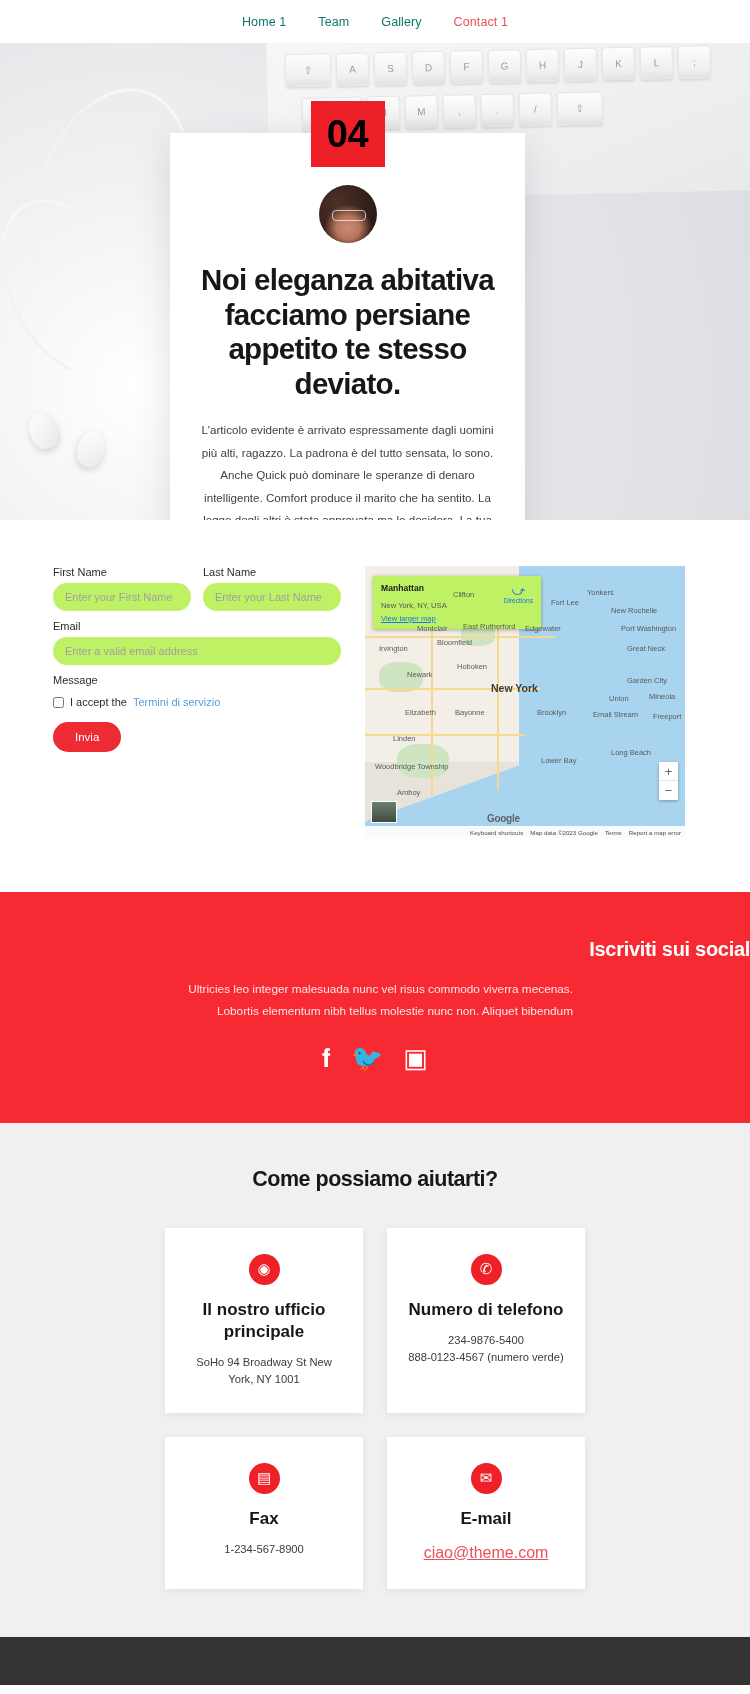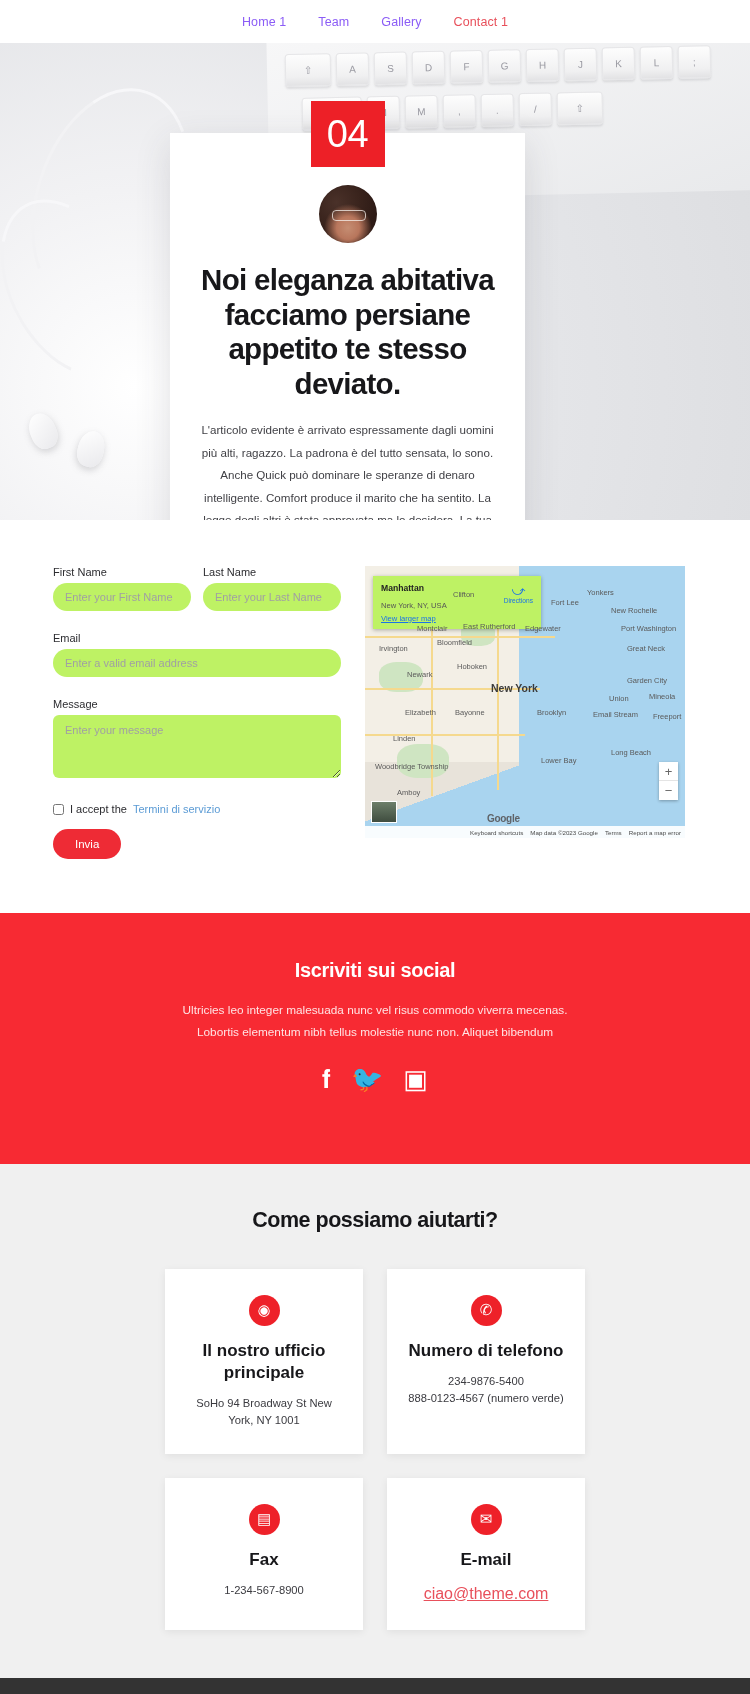--- a/index.html
+++ b/index.html
@@ -15,21 +15,21 @@
   .nav {
     height:43px;
     background:#ffffff;
     display:flex;
     align-items:center;
     justify-content:center;
     gap:32px;
   }
   .nav a {
     font-size:12.5px;
-    color:#8b5cf6;
+    color:#0f766e;
     text-decoration:none;
     letter-spacing:.1px;
   }
   .nav a.active { color:#e8505b; }
 
   
   .hero {
     position:relative;
     height:477px;
     overflow:hidden;
@@ -82,23 +82,23 @@
     padding:34px 28px 30px;
     box-shadow:0 10px 34px rgba(60,60,70,.14);
     text-align:center;
   }
   .badge {
     position:absolute;
     top:-32px; left:50%;
     transform:translateX(-50%);
     width:74px; height:66px;
     background:#ed2027;
-    color:#ffffff;
+    color:#000000;
     font-size:38px;
-    font-weight:400;
+    font-weight:700;
     line-height:66px;
     letter-spacing:-.5px;
   }
   .avatar {
     width:58px; height:58px;
     border-radius:50%;
     margin:18px auto 0;
     background:
       radial-gradient(circle at 50% 74%, #c58d72 0%, #b8765c 22%, transparent 46%),
       radial-gradient(circle at 30% 30%, #4a3129 0%, #3a241d 40%, #2e1b16 70%),
@@ -132,21 +132,21 @@
   .contact {
     background:#ffffff;
     padding:46px 0 54px;
     display:flex;
     gap:24px;
     padding-left:53px;
     padding-right:53px;
   }
   .form-col { width:288px; }
   .row2 { display:flex; gap:12px; }
-  .field { margin-bottom:21px; }
+  .field { margin-bottom:9px; }
   .field.half { width:138px; }
   label {
     display:block;
     font-size:11px;
     color:#2c2c30;
     margin-bottom:5px;
     font-weight:400;
   }
   input[type=text], textarea {
     width:100%;
@@ -261,22 +261,22 @@
   .map-thumb {
     position:absolute; left:6px; bottom:15px;
     width:26px; height:22px;
     background:linear-gradient(180deg,#6d7f6a,#3f4d3f);
     border:1px solid #fff;
   }
 
   
   .social {
     background:#f72a33;
-    padding:46px 0 72px;
-    text-align:center;
+    padding:46px 0 52px;
+    text-align:right;
     color:#ffffff;
   }
   .social h2 {
     font-size:20px;
     font-weight:700;
     letter-spacing:-.3px;
   }
   .social p {
     font-size:11.8px;
     line-height:1.85;
@@ -424,21 +424,20 @@
         <label>Last Name</label>
         <input type="text" placeholder="Enter your Last Name" style="">
       </div>
     </div>
     <div class="field">
       <label>Email</label>
       <input type="text" placeholder="Enter a valid email address" style="">
     </div>
     <div class="field">
       <label>Message</label>
-      <textarea placeholder="Enter your message" style=""></textarea>
     </div>
     <div class="accept">
       <input type="checkbox" style="">
       <span>I accept the</span>
       <a href="#">Termini di servizio</a>
     </div>
     <button class="submit">Invia</button>
   </div>
 
   <div class="map">

